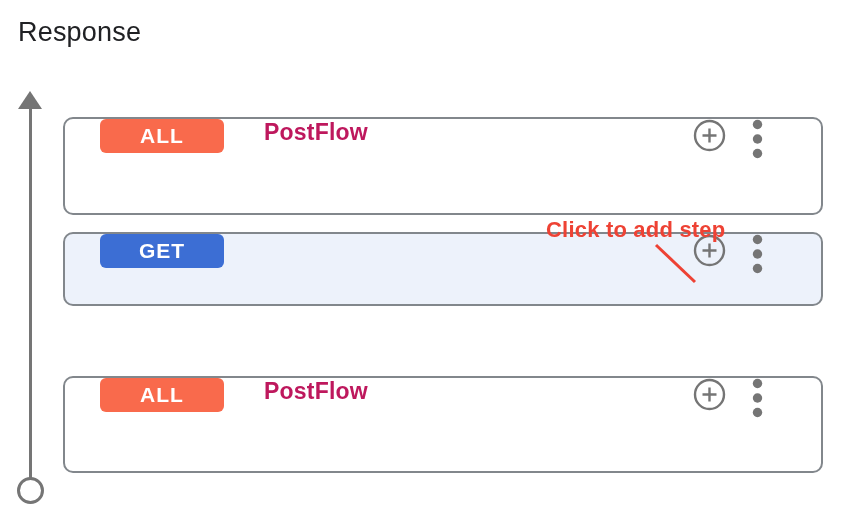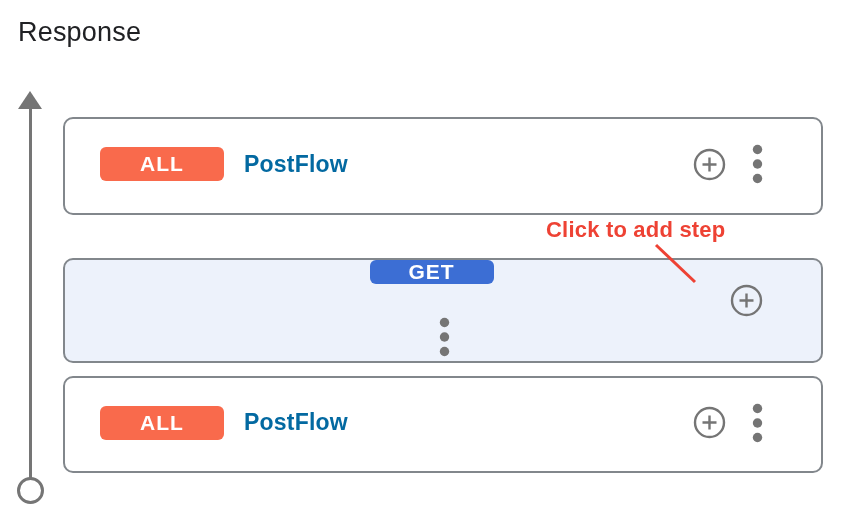--- a/index.html
+++ b/index.html
@@ -55,46 +55,46 @@
 
   
   .card {
     position: absolute;
     left: 63px;
     width: 760px;
     background: #ffffff;
     border: 2px solid #82878C;
     border-radius: 10px;
     display: flex;
-    align-items: center;
+    align-items: flex-start;
     padding: 0 58px 4px 35px;
     cursor: pointer;
   }
   .card-1 { top: 117px; height: 98px; }
-  .card-2 { top: 258px; height: 105px; flex-direction: column; }
+  .card-2 { top: 232px; height: 74px; }
   .card-3 { top: 376px; height: 97px; }
 
   .badge {
     min-width: 124px;
     height: 34px;
     border-radius: 6px;
     color: #ffffff;
     font-size: 21px;
     font-weight: bold;
     letter-spacing: 1px;
     display: flex;
     align-items: center;
     justify-content: center;
   }
 
   .step-name {
-    margin-left: 20px;
+    margin-left: 40px;
     font-size: 23px;
     font-weight: bold;
-    color: #0369a1;
+    color: #be185d;
     letter-spacing: 0.2px;
     white-space: nowrap;
   }
 
   .icon-btn {
     background: none;
     border: none;
     padding: 0;
     cursor: pointer;
     display: flex;

